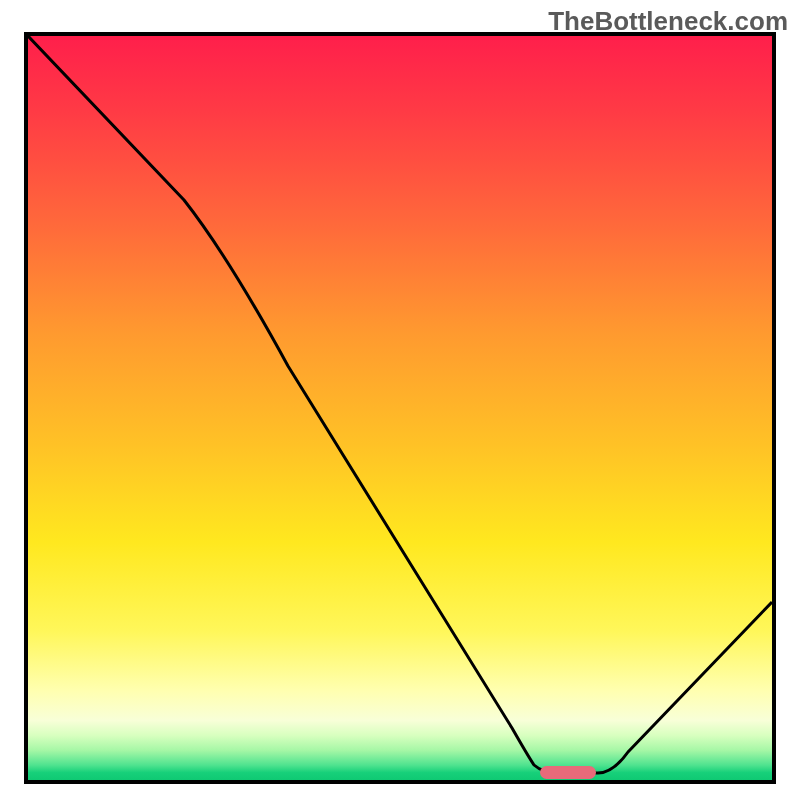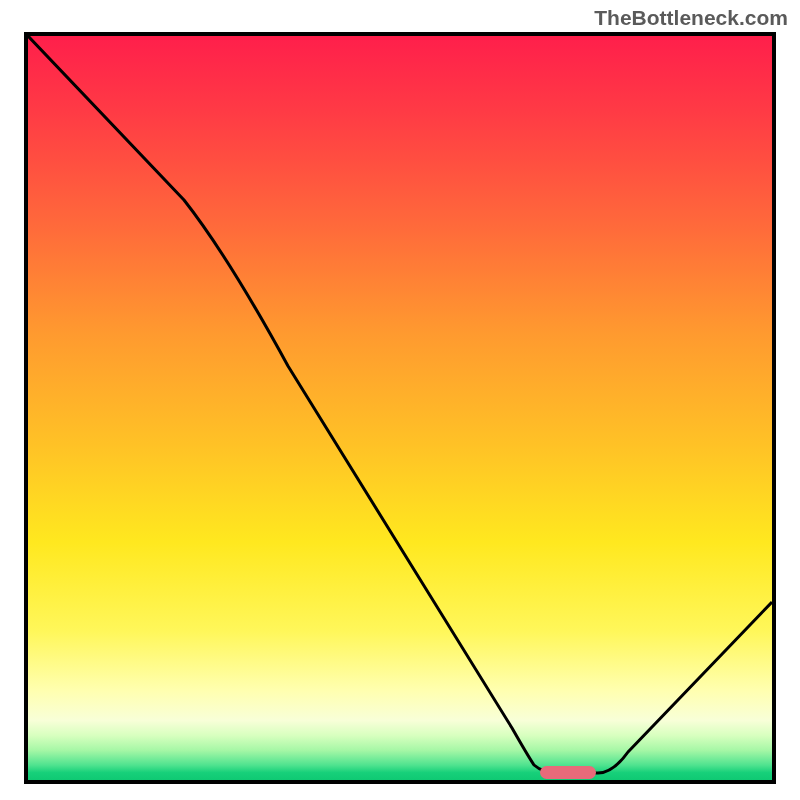--- a/index.html
+++ b/index.html
@@ -12,21 +12,21 @@
   }
   .container {
     position: relative;
     width: 800px;
     height: 800px;
   }
   .watermark {
     position: absolute;
     top: 6px;
     right: 12px;
-    font-size: 21px;
+    font-size: 26px;
     font-weight: bold;
     color: #5a5a5a;
     z-index: 10;
   }
   .plot-outer {
     position: absolute;
     left: 24px;
     top: 32px;
     width: 752px;
     height: 752px;

